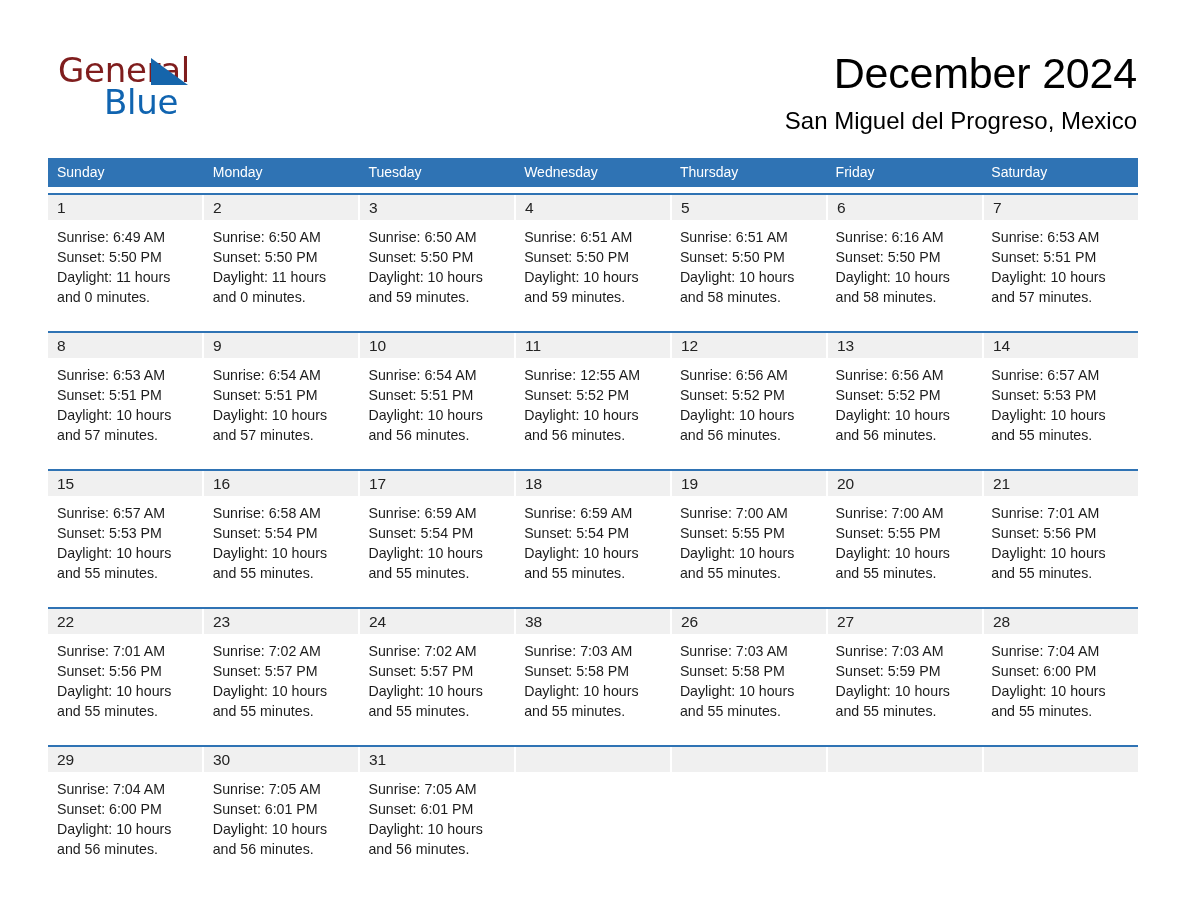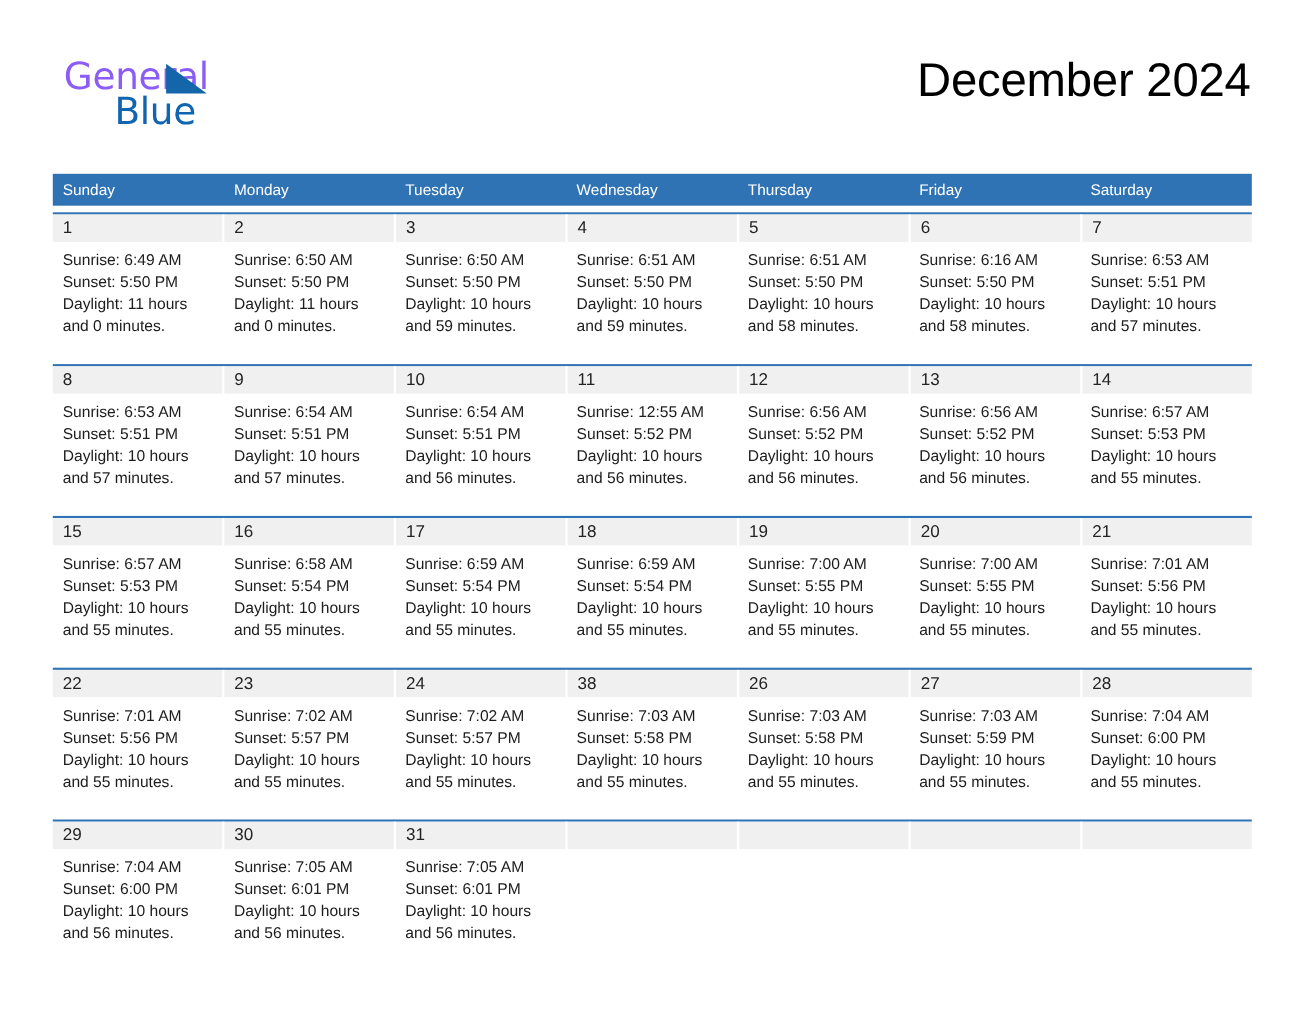--- a/index.html
+++ b/index.html
@@ -35,21 +35,21 @@
     top: 50px;
     width: 260px;
     height: 80px;
   }
   .logo-general {
     position: absolute;
     left: 0;
     top: 0;
     font-size: 34px;
     letter-spacing: -0.3px;
-    color: #8b5cf6;
+    color: #7f1d1d;
     font-family: "DejaVu Sans", sans-serif;
     font-weight: 400;
   }
   .logo-triangle {
     position: absolute;
     left: 93px;
     top: 8px;
     width: 0;
     height: 0;
     border-left: 37px solid #1565ab;
@@ -162,20 +162,21 @@
   <div class="header">
 
     <div class="logo">
       <span class="logo-general">General</span>
       <span class="logo-triangle"></span>
       <span class="logo-blue">Blue</span>
     </div>
 
     <div class="title-block">
       <div class="month-title">December 2024</div>
+      <div class="location-title">San Miguel del Progreso, Mexico</div>
     </div>
 
   </div>
 
   <div class="calendar">
 
     <div class="weekdays">
       <div class="weekday">Sunday</div>
       <div class="weekday">Monday</div>
       <div class="weekday">Tuesday</div>

